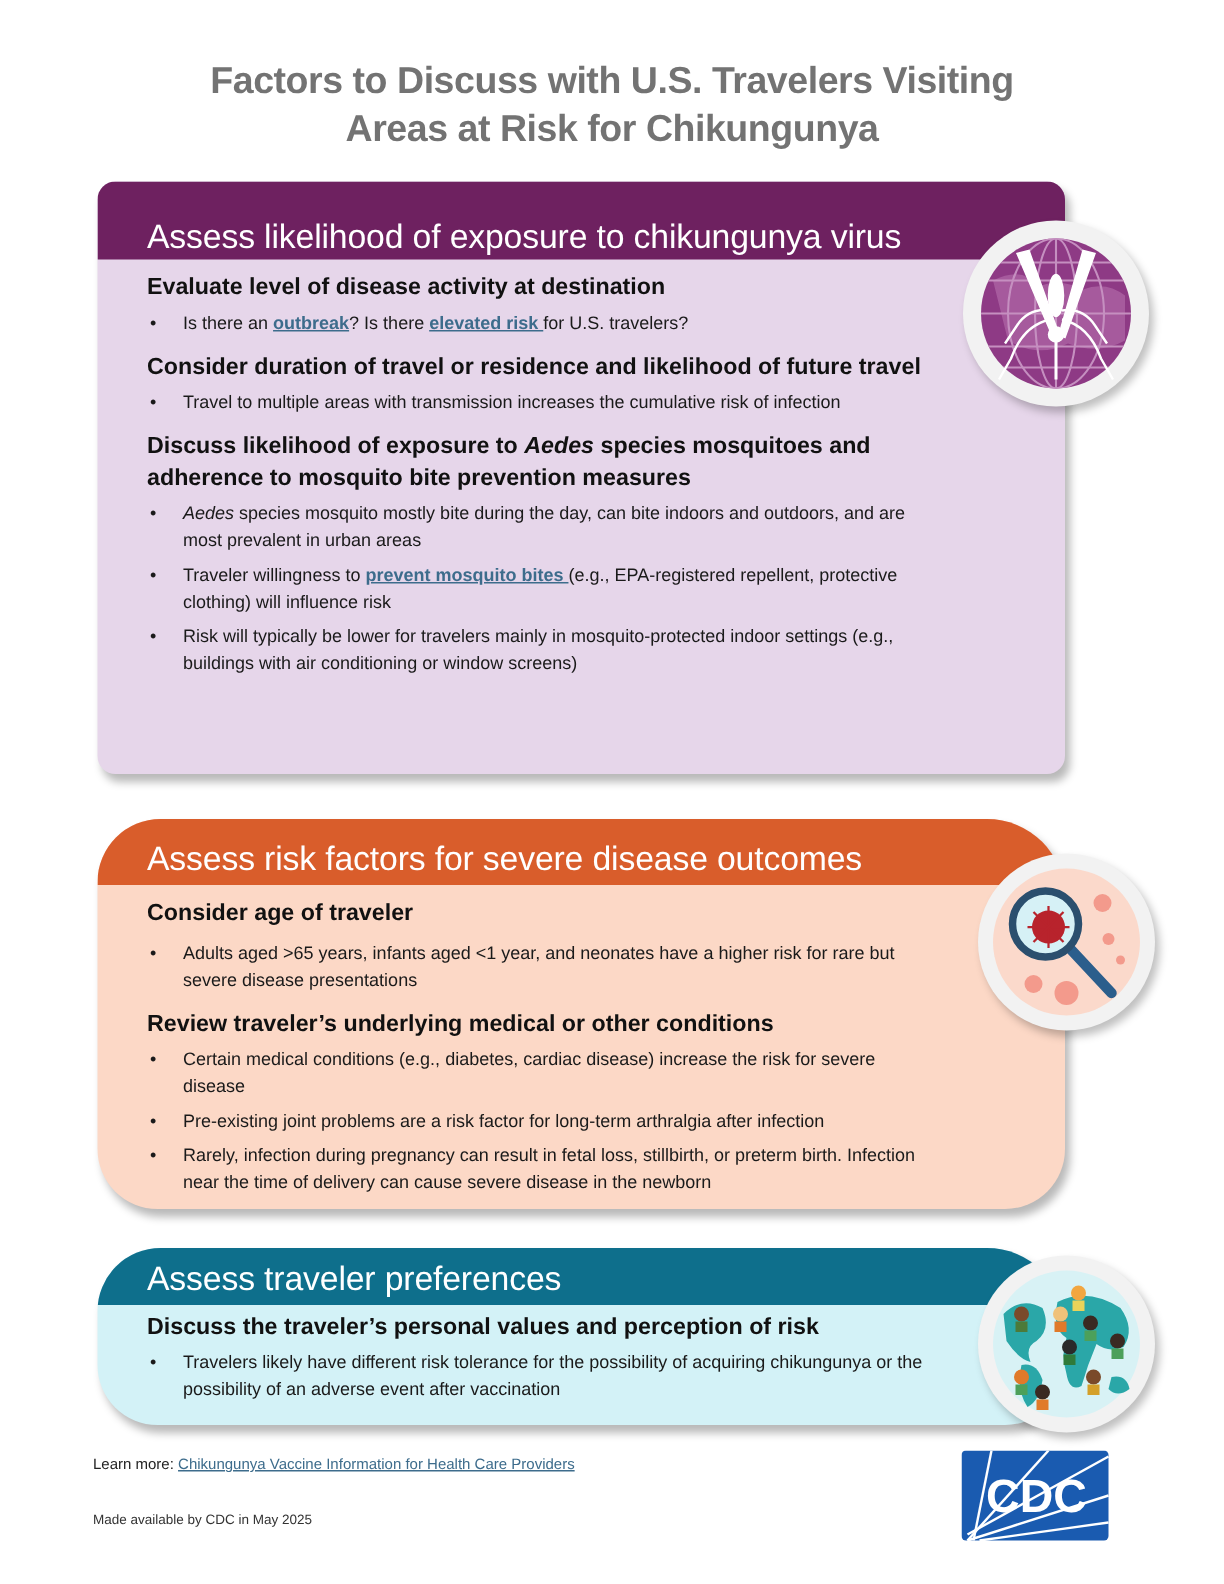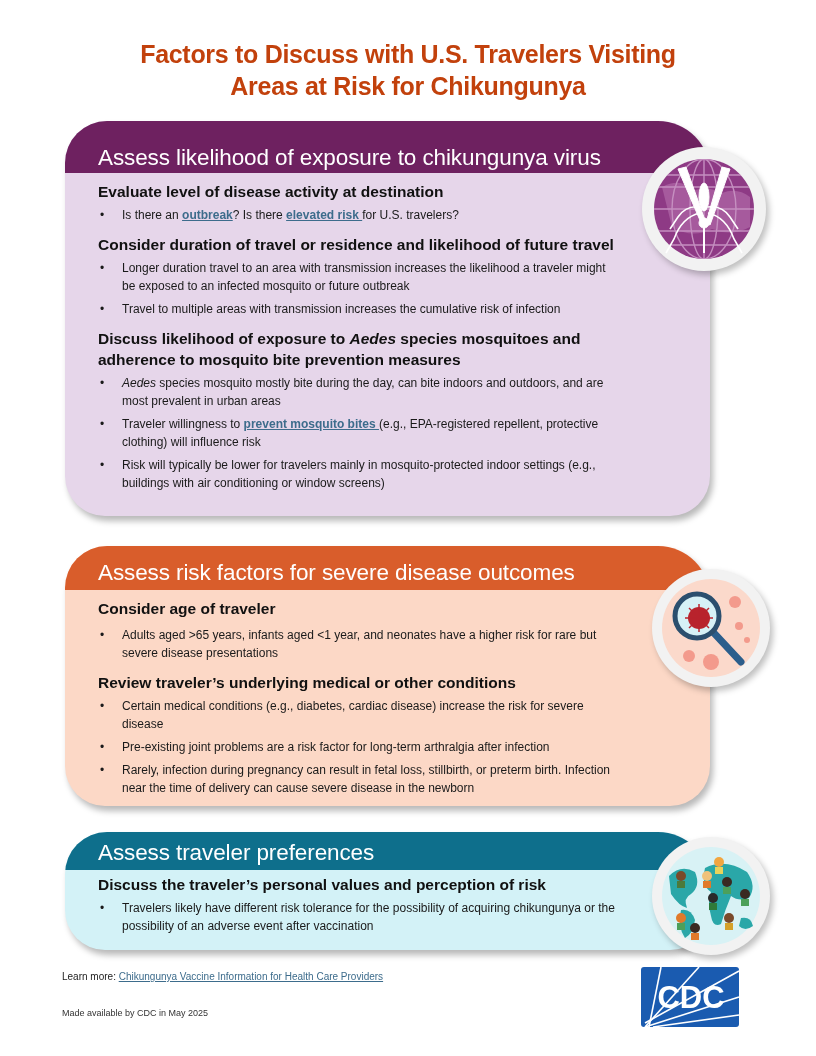--- a/index.html
+++ b/index.html
@@ -1,21 +1,21 @@
 <!DOCTYPE html>
 <html><head>
 <meta charset="utf-8">
 <style>
   * { box-sizing: border-box; margin: 0; padding: 0; }
   html, body { width: 816px; height: 1056px; background: #ffffff; overflow: hidden; }
   body { position: relative; font-family: "Liberation Sans", "DejaVu Sans", sans-serif; color: #111; }
 
   .page-title {
     position: absolute; left: 0; top: 38px; width: 816px; text-align: center;
-    color: #c2410c; font-size: 25px; font-weight: bold; line-height: 32px; letter-spacing: -0.3px;
+    color: #737373; font-size: 25px; font-weight: bold; line-height: 32px; letter-spacing: -0.3px;
   }
   .page-title span { display: block; }
 
   .card {
     position: absolute; left: 65px; width: 645px;
     border-radius: 42px 52px 40px 40px;
     box-shadow: 3px 5px 6px rgba(0,0,0,0.28);
     overflow: hidden;
   }
   .card-header {
@@ -27,21 +27,21 @@
   .sub { font-weight: bold; font-size: 15.5px; line-height: 21px; color: #111; margin-top: 10px; }
   .sub:first-child { margin-top: 0; }
   ul.bul { list-style: none; margin-top: 4px; }
   ul.bul li { position: relative; padding-left: 24px; font-size: 12px; line-height: 18px; margin-bottom: 5px; color: #1a1a1a; }
   ul.bul li::before { content: "•"; position: absolute; left: 2px; top: 0; }
   .lnk { color: #3d6c8c; text-decoration: underline; font-weight: bold; }
   .lnk-plain { color: #3d6c8c; text-decoration: underline; }
   i { }
 
   
-  #card1 { top: 121px; height: 395px; background: #e6d6ea; }
+  #card1 { top: 121px; height: 395px; background: #e6d6ea; border-radius: 12px; }
   #card1 .card-header { background: #6e2160; padding-top: 22px; height: 52px; }
   
   #card2 { top: 546px; height: 260px; background: #fcd8c6; }
   #card2 .card-header { background: #d95d2b; padding-top: 12px; height: 44px; }
   
   #card3 { top: 832px; height: 118px; background: #d3f2f7; }
   #card3 .card-header { background: #0e6f8c; padding-top: 6px; height: 38px; }
   #card3 .card-body { padding-top: 4px; }
 
   .badge {
@@ -65,21 +65,20 @@
 <section class="card" id="card1">
   <div class="card-header">Assess likelihood of exposure to chikungunya virus</div>
   <div class="card-body">
     <div class="sub">Evaluate level of disease activity at destination</div>
     <ul class="bul">
       <li><span>Is there an </span><a class="lnk" href="#">outbreak</a><span>? Is there </span><a class="lnk" href="#">elevated risk </a><span>for U.S. travelers?</span></li>
     </ul>
 
     <div class="sub">Consider duration of travel or residence and likelihood of future travel</div>
     <ul class="bul">
-      <li>Longer duration travel to an area with transmission increases the likelihood a traveler might be exposed to an infected mosquito or future outbreak</li>
       <li>Travel to multiple areas with transmission increases the cumulative risk of infection</li>
     </ul>
 
     <div class="sub"><span>Discuss likelihood of exposure to </span><i>Aedes</i><span> species mosquitoes and adherence to mosquito bite prevention measures</span></div>
     <ul class="bul">
       <li><i>Aedes</i><span> species mosquito mostly bite during the day, can bite indoors and outdoors, and are most prevalent in urban areas</span></li>
       <li><span>Traveler willingness to </span><a class="lnk" href="#">prevent mosquito bites </a><span>(e.g., EPA-registered repellent, protective clothing) will influence risk</span></li>
       <li>Risk will typically be lower for travelers mainly in mosquito-protected indoor settings (e.g., buildings with air conditioning or window screens)</li>
     </ul>
   </div>

